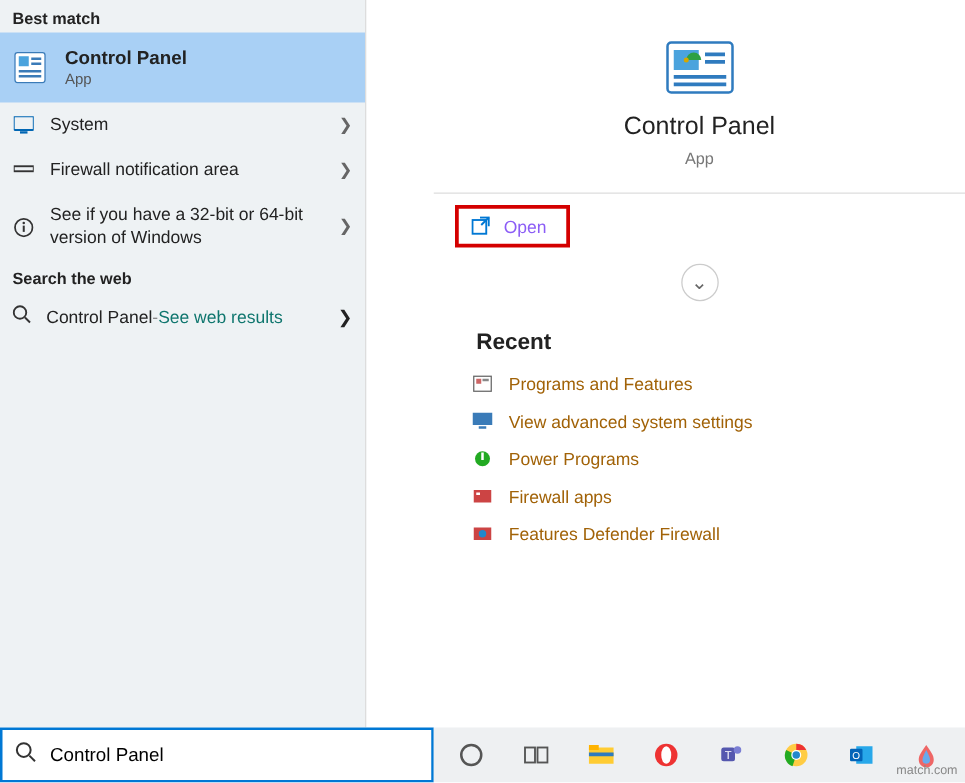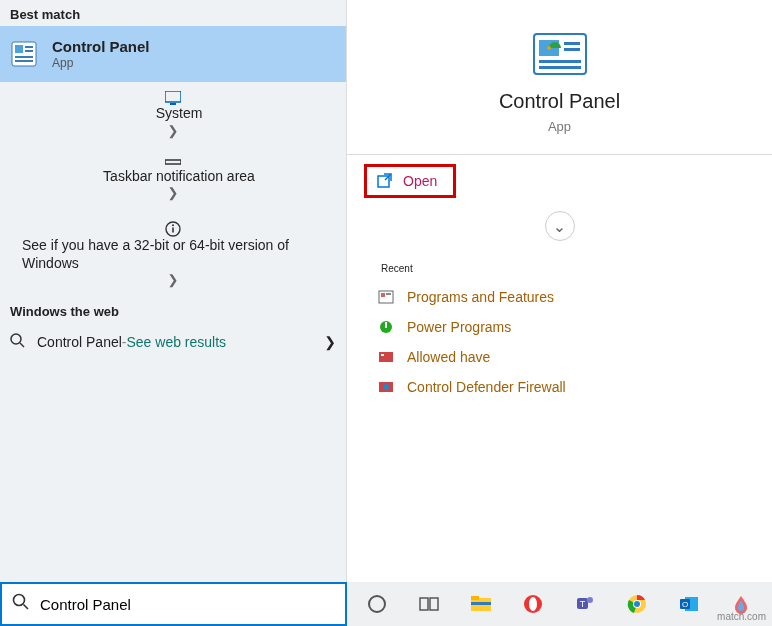--- a/index.html
+++ b/index.html
@@ -1,43 +1,43 @@
 <!DOCTYPE html>
 <html><head>
 <meta charset="utf-8">
 <style>
   * { margin:0; padding:0; box-sizing:border-box; font-family:"Segoe UI",Arial,sans-serif; }
   body { width:772px; height:626px; background:#fff; position:relative; overflow:hidden; }
-  .left { position:absolute; left:0; top:0; width:347px; height:582px; background:#eef2f4; border-right:1px solid #ddd; }
+  .left { position:absolute; left:0; top:0; width:293px; height:582px; background:#eef2f4; border-right:1px solid #ddd; }
   .section-label { font-size:13px; font-weight:600; color:#222; padding:7px 10px 4px; }
   .best-match { background:#a9d0f5; display:flex; align-items:center; padding:8px 10px; height:56px; }
   .cp-icon { width:28px; height:28px; display:flex; align-items:center; justify-content:center; }
   .bm-text { margin-left:14px; }
   .bm-title { font-size:15px; font-weight:600; color:#222; line-height:1.2; }
   .bm-sub { font-size:12px; color:#555; line-height:1.2; }
-  .set-item { display:flex; align-items:center; padding:9px 10px; font-size:14px; color:#222; position:relative; cursor:default;flex-direction:column; }
+  .set-item { display:flex; align-items:center; padding:9px 10px; font-size:14px; color:#222; position:relative; cursor:default; }
   .set-item .ic { width:18px; display:flex; align-items:center; justify-content:center; color:#0066b3; }
   .set-item .lbl { margin-left:12px; flex:1; line-height:1.25; }
   .set-item .chev { color:#666; font-size:13px; }
   .two-line { align-items:center; padding-top:10px; padding-bottom:10px; }
   .two-line .ic { margin-top:2px; }
   .web-item { display:flex; align-items:center; padding:10px 10px; font-size:14px; color:#222; }
   .web-item .dash { color:#888; }
   .web-item .sub { color:#0f766e; }
   .right { position:absolute; left:347px; top:0; width:425px; height:582px; background:#fff; }
   .big-icon { width:64px; height:48px; margin:32px auto 10px; }
   .big-title { text-align:center; font-size:20px; font-weight:400; color:#222; }
   .big-sub { text-align:center; font-size:13px; color:#777; margin-top:6px; }
   .divider { border-top:1px solid #ddd; margin:20px 0 0; }
   .open-row { display:inline-flex; align-items:center; margin:12px 0 0 20px; padding:6px 16px 6px 10px; }
   .open-highlight { outline:3px solid #d40000; outline-offset:0; }
   .open-row .ic { color:#0078d4; margin-right:10px; display:flex; }
-  .open-row .lbl { font-size:14px; color:#be185d;text-align:right; }
+  .open-row .lbl { font-size:14px; color:#8b5cf6;text-align:right; }
   .expand { width:30px; height:30px; border:1px solid #ccc; border-radius:50%; display:flex; align-items:center; justify-content:center; margin:16px auto 0; color:#666; }
-  .recent-label { font-size:10px; font-weight:400; color:#222; margin:22px 0 8px 34px; }
+  .recent-label { font-size:18px; font-weight:700; color:#222; margin:22px 0 8px 34px; }
   .recent-item { display:flex; align-items:center; font-size:14px; color:#a16207; padding:6px 0 6px 30px; }
   .recent-item .ri { width:18px; height:18px; margin-right:12px; display:flex; align-items:center; justify-content:center; }
   .searchbox { position:absolute; left:0; top:582px; width:347px; height:44px; border:2px solid #0078d4; background:#fff; display:flex; align-items:center; }
   .searchbox .ic { margin:0 10px; color:#333; }
   .searchbox input { border:none; outline:none; font-size:15px; flex:1; background:transparent; }
   .taskbar { position:absolute; left:347px; top:582px; width:425px; height:44px; background:#eef0f2; display:flex; align-items:center; padding-left:18px; gap:28px; }
   .tb-ic { width:24px; height:24px; display:flex; align-items:center; justify-content:center; }
   .watermark { position:absolute; right:6px; bottom:4px; font-size:10px; color:#888; }
   @keyframes bl { 50% { opacity:0; } }
 </style>
@@ -75,37 +75,37 @@
     <span class="lbl">System</span>
     <span class="chev">❯</span>
   </div>
 
   <div class="set-item">
     <span class="ic">
         <svg width="16" height="12" viewBox="0 0 16 12">
           <rect x="0" y="4" width="16" height="4" fill="none" stroke="#333" stroke-width="1.5"></rect>
         </svg>
       </span>
-    <span class="lbl">Taskbar notification area</span>
+    <span class="lbl">Firewall notification area</span>
     <span class="chev">❯</span>
   </div>
 
   <div class="set-item two-line">
     <span class="ic">
         <svg width="16" height="16" viewBox="0 0 16 16">
           <circle cx="8" cy="8" r="7" fill="none" stroke="#333" stroke-width="1.4"></circle>
           <rect x="7.2" y="6.5" width="1.6" height="5" fill="#333"></rect>
           <circle cx="8" cy="4.3" r="1" fill="#333"></circle>
         </svg>
       </span>
     <span class="lbl">See if you have a 32-bit or 64-bit version of Windows</span>
     <span class="chev">❯</span>
   </div>
 
-  <div class="section-label">Windows the web</div>
+  <div class="section-label">Search the web</div>
 
   <div class="web-item">
     <span class="ic" style="margin-right:12px;color:#333"><svg width="15" height="15" viewBox="0 0 15 15">
           <circle cx="6" cy="6" r="5" fill="none" stroke="#333" stroke-width="1.5"></circle>
           <line x1="10" y1="10" x2="14" y2="14" stroke="#333" stroke-width="1.5"></line>
         </svg></span>
     <span>Control Panel</span>
     <span class="dash"> - </span>
     <span class="sub">See web results</span>
     <span class="chev" style="margin-left:auto">❯</span>
@@ -151,44 +151,53 @@
         <svg width="16" height="16" viewBox="0 0 16 16">
           <rect x="1" y="2" width="14" height="12" fill="#fff" stroke="#666"></rect>
           <rect x="3" y="4" width="4" height="4" fill="#c66"></rect>
           <rect x="8" y="4" width="5" height="2" fill="#888"></rect>
         </svg>
       </span>
     <span>Programs and Features</span>
   </div>
   <div class="recent-item">
     <span class="ri">
+        <svg width="16" height="14" viewBox="0 0 16 14">
+          <rect x="0" y="0" width="16" height="10" fill="#3a7bb8"></rect>
+          <rect x="5" y="11" width="6" height="2" fill="#3a7bb8"></rect>
+        </svg>
+      </span>
+    <span>View advanced system settings</span>
+  </div>
+  <div class="recent-item">
+    <span class="ri">
         <svg width="16" height="16" viewBox="0 0 16 16">
           <circle cx="8" cy="8" r="6" fill="#2a2"></circle>
           <rect x="7" y="3" width="2" height="6" fill="#fff"></rect>
         </svg>
       </span>
     <span>Power Programs</span>
   </div>
   <div class="recent-item">
     <span class="ri">
         <svg width="16" height="16" viewBox="0 0 16 16">
           <rect x="1" y="3" width="14" height="10" fill="#c44"></rect>
           <rect x="3" y="5" width="3" height="2" fill="#fff"></rect>
         </svg>
       </span>
-    <span>Allowed have</span>
+    <span>Firewall apps</span>
   </div>
   <div class="recent-item">
     <span class="ri">
         <svg width="16" height="16" viewBox="0 0 16 16">
           <rect x="1" y="3" width="14" height="10" fill="#c44"></rect>
           <circle cx="8" cy="8" r="3" fill="#28c"></circle>
         </svg>
       </span>
-    <span>Control Defender Firewall</span>
+    <span>Features Defender Firewall</span>
   </div>
 </div>
 
 <div class="searchbox">
   <span class="ic"><svg width="18" height="18" viewBox="0 0 18 18">
         <circle cx="7" cy="7" r="5.5" fill="none" stroke="#333" stroke-width="1.6"></circle>
         <line x1="11.5" y1="11.5" x2="16" y2="16" stroke="#333" stroke-width="1.6"></line>
       </svg></span>
   <input type="text" value="Control Panel" style="">
 </div>

